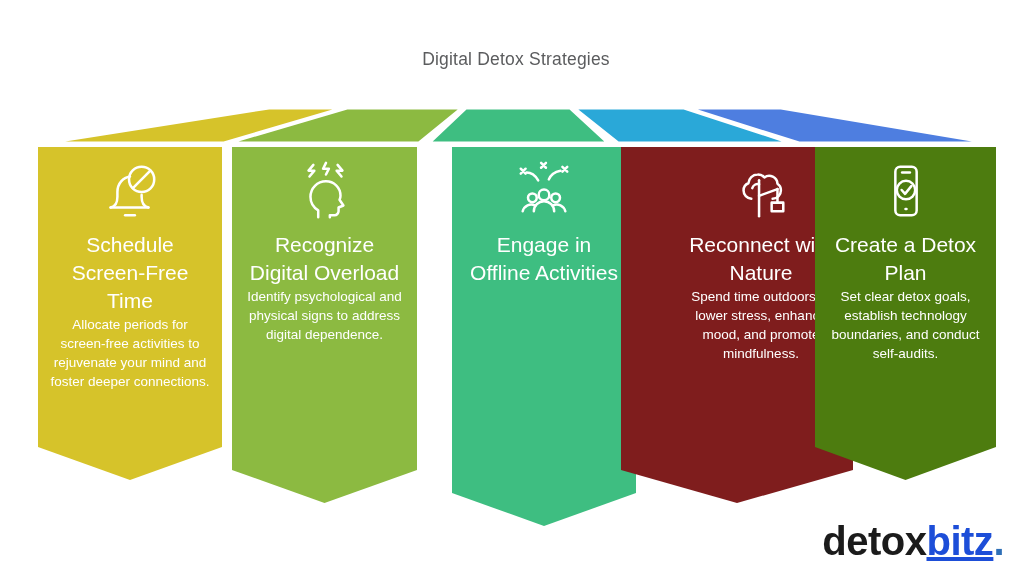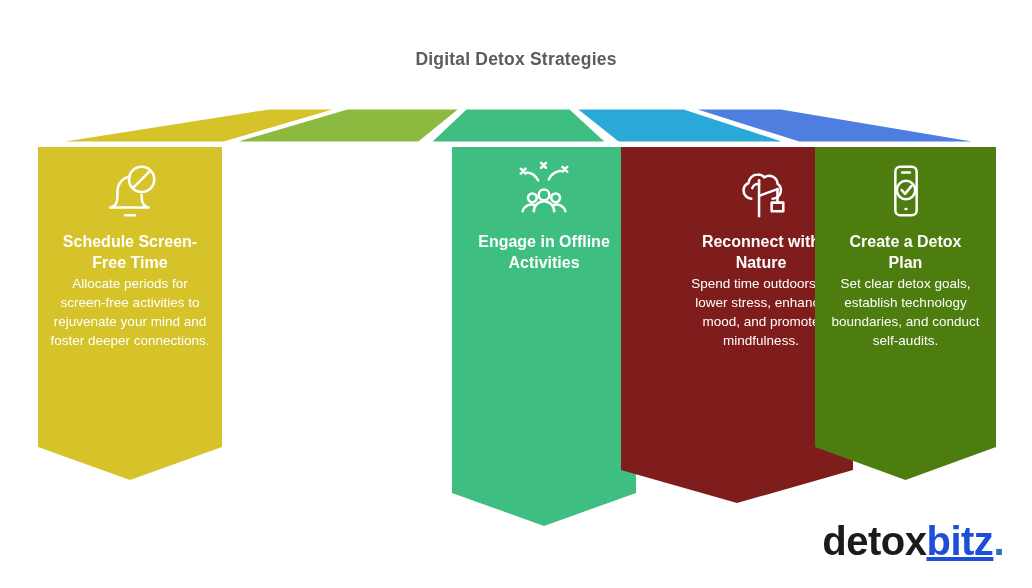--- a/index.html
+++ b/index.html
@@ -19,36 +19,36 @@
     clip-path:polygon(0 0,100% 0,100% calc(100% - 33px),50% 100%,0 calc(100% - 33px));
   }
   .c1{left:38px;width:184px;height:333px;}
   .c2{left:232px;width:185px;height:356px;}
   .c3{left:452px;width:184px;height:379px;}
   .c4{left:621px;width:184px;height:356px;}
   .c5{left:815px;width:181px;height:333px;}
   .icon{width:62px;height:62px;margin-top:13px;flex:none;}
   .icon *{fill:none;stroke:#ffffff;stroke-width:2.6;stroke-linecap:round;stroke-linejoin:round;}
   .card-title{
-    margin-top:9px;padding:0 16px;font-size:16px;font-weight:700;line-height:1.33;
+    margin-top:9px;padding:0 16px;font-size:21px;font-weight:400;line-height:1.33;
   }
   .card-body{
     margin-top:0;padding:0 12px;font-size:13.5px;font-weight:400;line-height:1.42;
   }
   .logo{
     position:absolute;top:519px;right:28px;
     font-size:40px;font-weight:700;letter-spacing:-.5px;white-space:nowrap;
   }
 </style>
 </head>
 <body>
 
 <div class="canvas">
 
-  <h1 class="page-title" style="color: rgb(91, 92, 94); font-weight: bold;">Digital Detox Strategies</h1>
+  <h1 class="page-title" style="color: rgb(91, 92, 94);">Digital Detox Strategies</h1>
 
   <svg class="folds" viewBox="0 0 1032 150" aria-hidden="true">
     <polygon points="46,143 269,108 343,108 224,143" fill="#d6c32a"></polygon>
     <polygon points="228,143 347,108 462,108 419,143" fill="#8cba41"></polygon>
     <polygon points="429,143 466,108 570,108 608,143" fill="#3ebe81"></polygon>
     <polygon points="618,143 574,108 684,108 791,143" fill="#2aa8d8"></polygon>
     <polygon points="799,143 688,108 781,108 990,143" fill="#4e7ee0"></polygon>
   </svg>
 
   <div class="card c1" style="background: rgb(214, 195, 42);">
@@ -57,20 +57,30 @@
       <path d="M51 49 c-6 -1 -7 -6 -7 -11 v-2"></path>
       <path d="M12 49 h39"></path>
       <path d="M27 57 h10"></path>
       <circle cx="44" cy="20" r="13"></circle>
       <path d="M35 29 L53 11"></path>
     </svg>
     <div class="card-title">Schedule Screen-Free Time</div>
     <div class="card-body">Allocate periods for screen-free activities to rejuvenate your mind and foster deeper connections.</div>
   </div>
 
+  <div class="card c2" style="background: rgb(140, 186, 65);">
+    <svg class="icon" viewBox="0 0 64 64">
+      <path d="M20 5 l-5 6 h6 l-5 6"></path>
+      <path d="M33 3 l-3 6 h6 l-3 6"></path>
+      <path d="M45 5 l5 6 h-6 l5 6"></path>
+      <path d="M25 59 v-7 c-5 -3 -8 -8 -8 -14 0 -9 7 -16 16 -16 8 0 15 6 15 15 0 1 0 2 -1 4 l4 6 -5 2 v4 c0 2 -2 4 -4 4 h-5 v2"></path>
+    </svg>
+    <div class="card-title">Recognize Digital Overload</div>
+    <div class="card-body">Identify psychological and physical signs to address digital dependence.</div>
+  </div>
 
   <div class="card c3" style="background: rgb(62, 190, 129);">
     <svg class="icon" viewBox="0 0 64 64">
       <path d="M26 21 C23 16 19 13 14 13"></path>
       <path d="M37 20 C39 15 44 12 49 11"></path>
       <path d="M8 9 l5 5 M13 9 l-5 5"></path>
       <path d="M51 7 l5 5 M56 7 l-5 5"></path>
       <path d="M29 3 l5 5 M34 3 l-5 5"></path>
       <circle cx="20" cy="39" r="4.5"></circle>
       <circle cx="44" cy="39" r="4.5"></circle>

